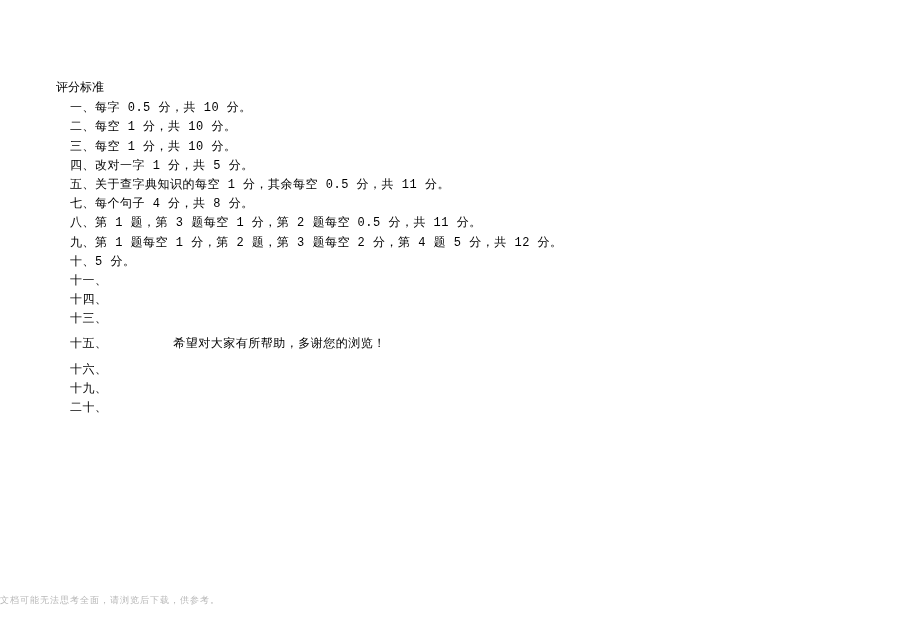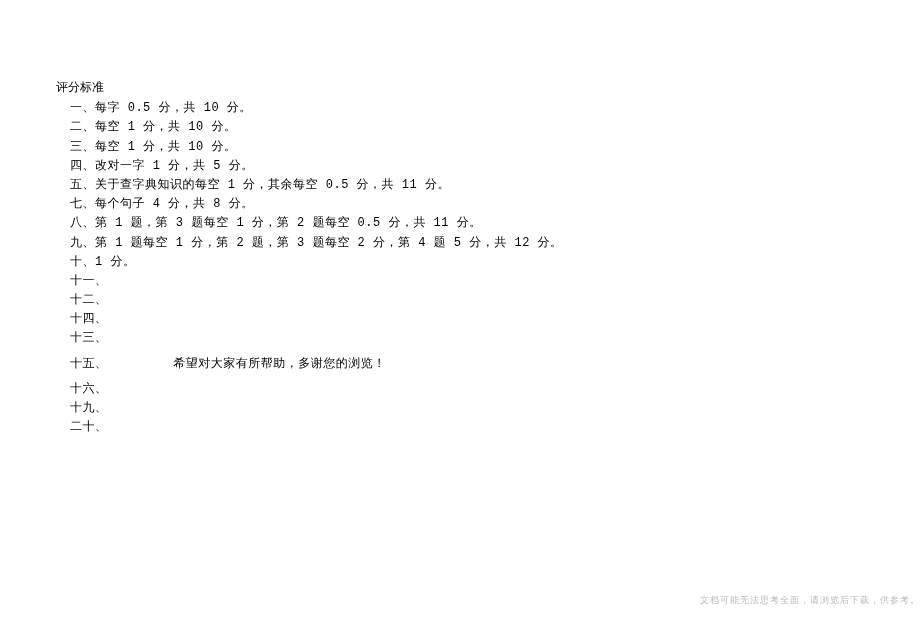--- a/index.html
+++ b/index.html
@@ -34,21 +34,21 @@
       font-family: Liberation Mono, monospace;
     }
     .inline-note {
       margin-left: 58px;
     }
     .footer {
       position: absolute;
       bottom: 30px;
       left: 0;
       right: 0;
-      text-align: right;
+      text-align: left;
       font-size: 9px;
       color: #b8b8b8;
       letter-spacing: 1px;
     }
     .spacer {
       height: 6px;
     }
   </style>
 </head>
 <body>
@@ -56,23 +56,22 @@
 <div class="content">
   <div class="heading">评分标准</div>
   <div class="line">一、每字 0.5 分，共 10 分。</div>
   <div class="line">二、每空 1 分，共 10 分。</div>
   <div class="line">三、每空 1 分，共 10 分。</div>
   <div class="line">四、改对一字 1 分，共 5 分。</div>
   <div class="line">五、关于查字典知识的每空 1 分，其余每空 0.5 分，共 11 分。</div>
   <div class="line">七、每个句子 4 分，共 8 分。</div>
   <div class="line">八、第 1 题，第 3 题每空 1 分，第 2 题每空 0.5 分，共 11 分。</div>
   <div class="line">九、第 1 题每空 1 分，第 2 题，第 3 题每空 2 分，第 4 题 5 分，共 12 分。</div>
-  <div class="line">十、1 分。</div>
+  <div class="line">十、5 分。</div>
   <div class="line">十一、</div>
-  <div class="line">十二、</div>
   <div class="line">十四、</div>
   <div class="line">十三、</div>
   <div class="spacer"></div>
   <div class="line">
     <span>十五、</span>
     <span class="inline-note">希望对大家有所帮助，多谢您的浏览！</span>
   </div>
   <div class="spacer"></div>
   <div class="line">十六、</div>
   <div class="line">十九、</div>

